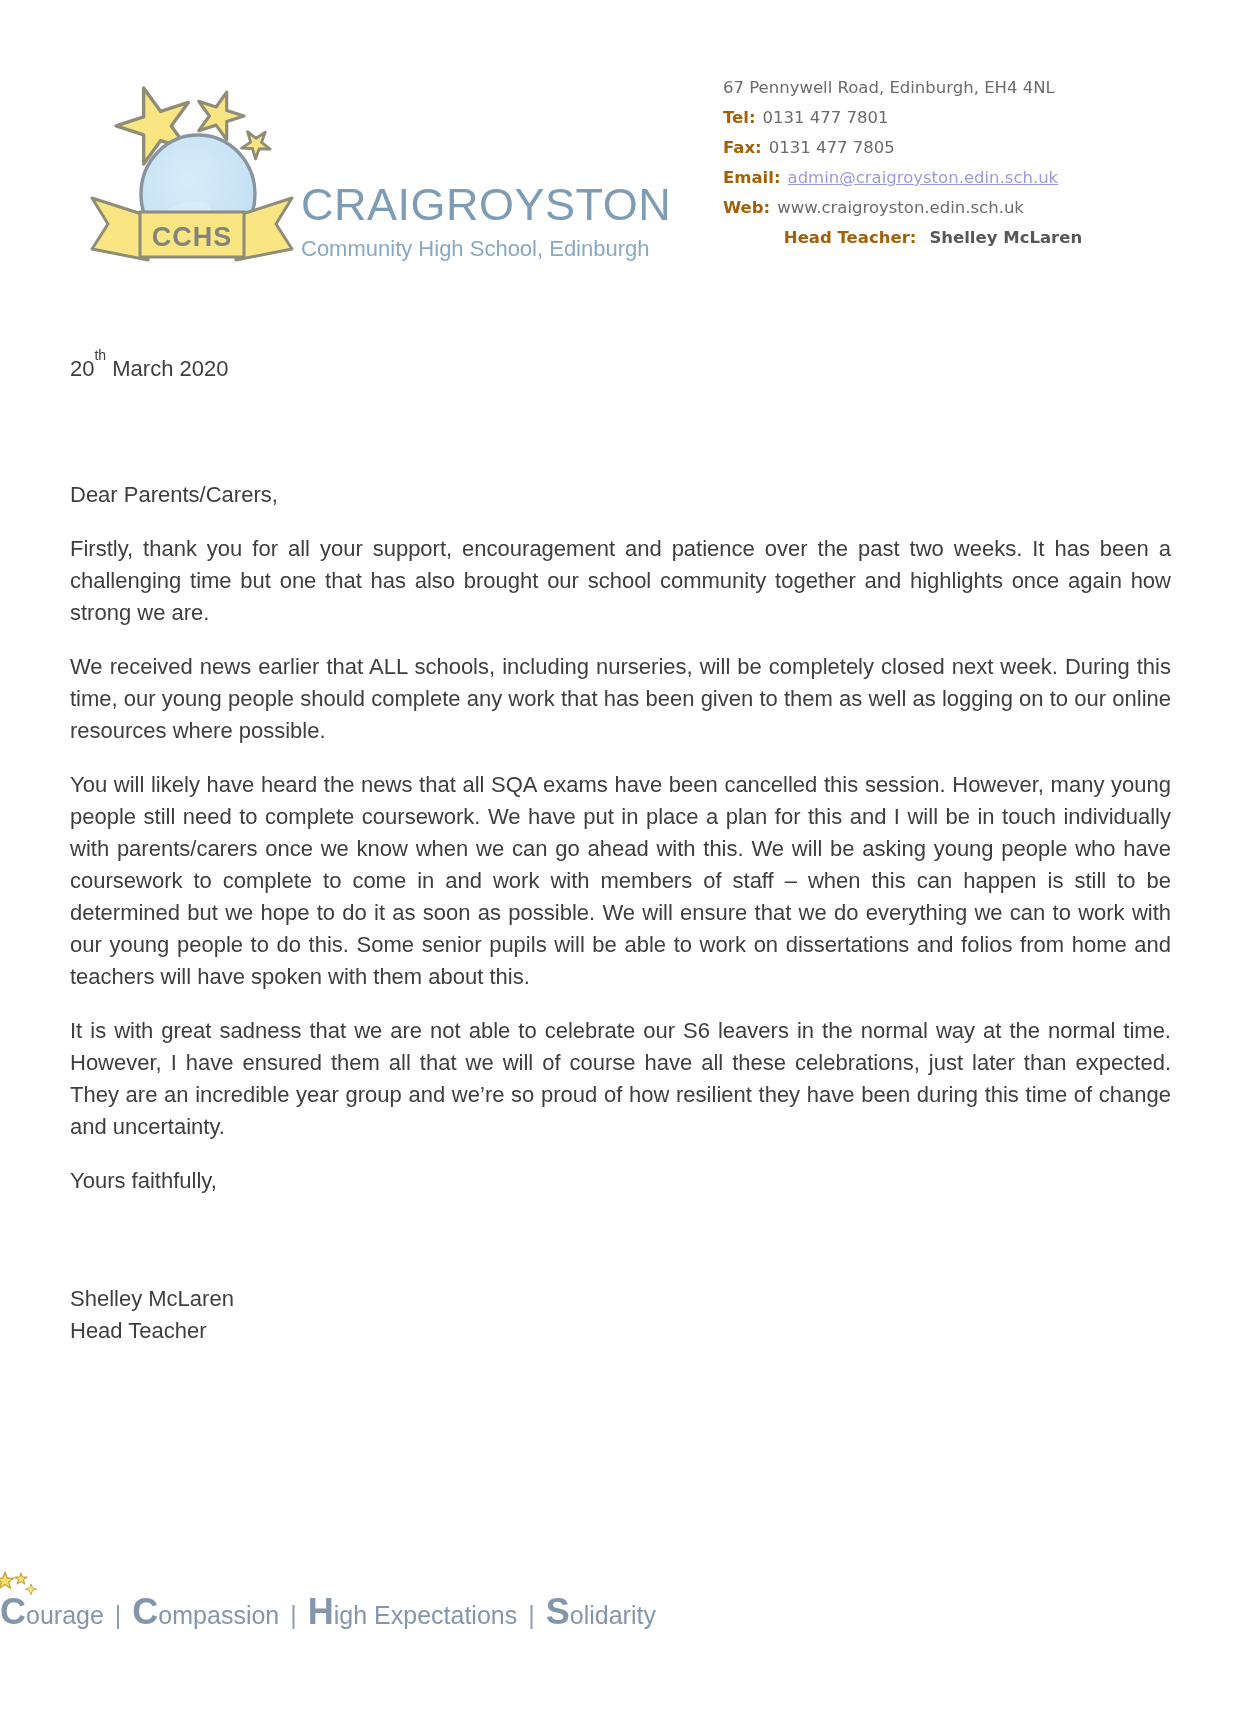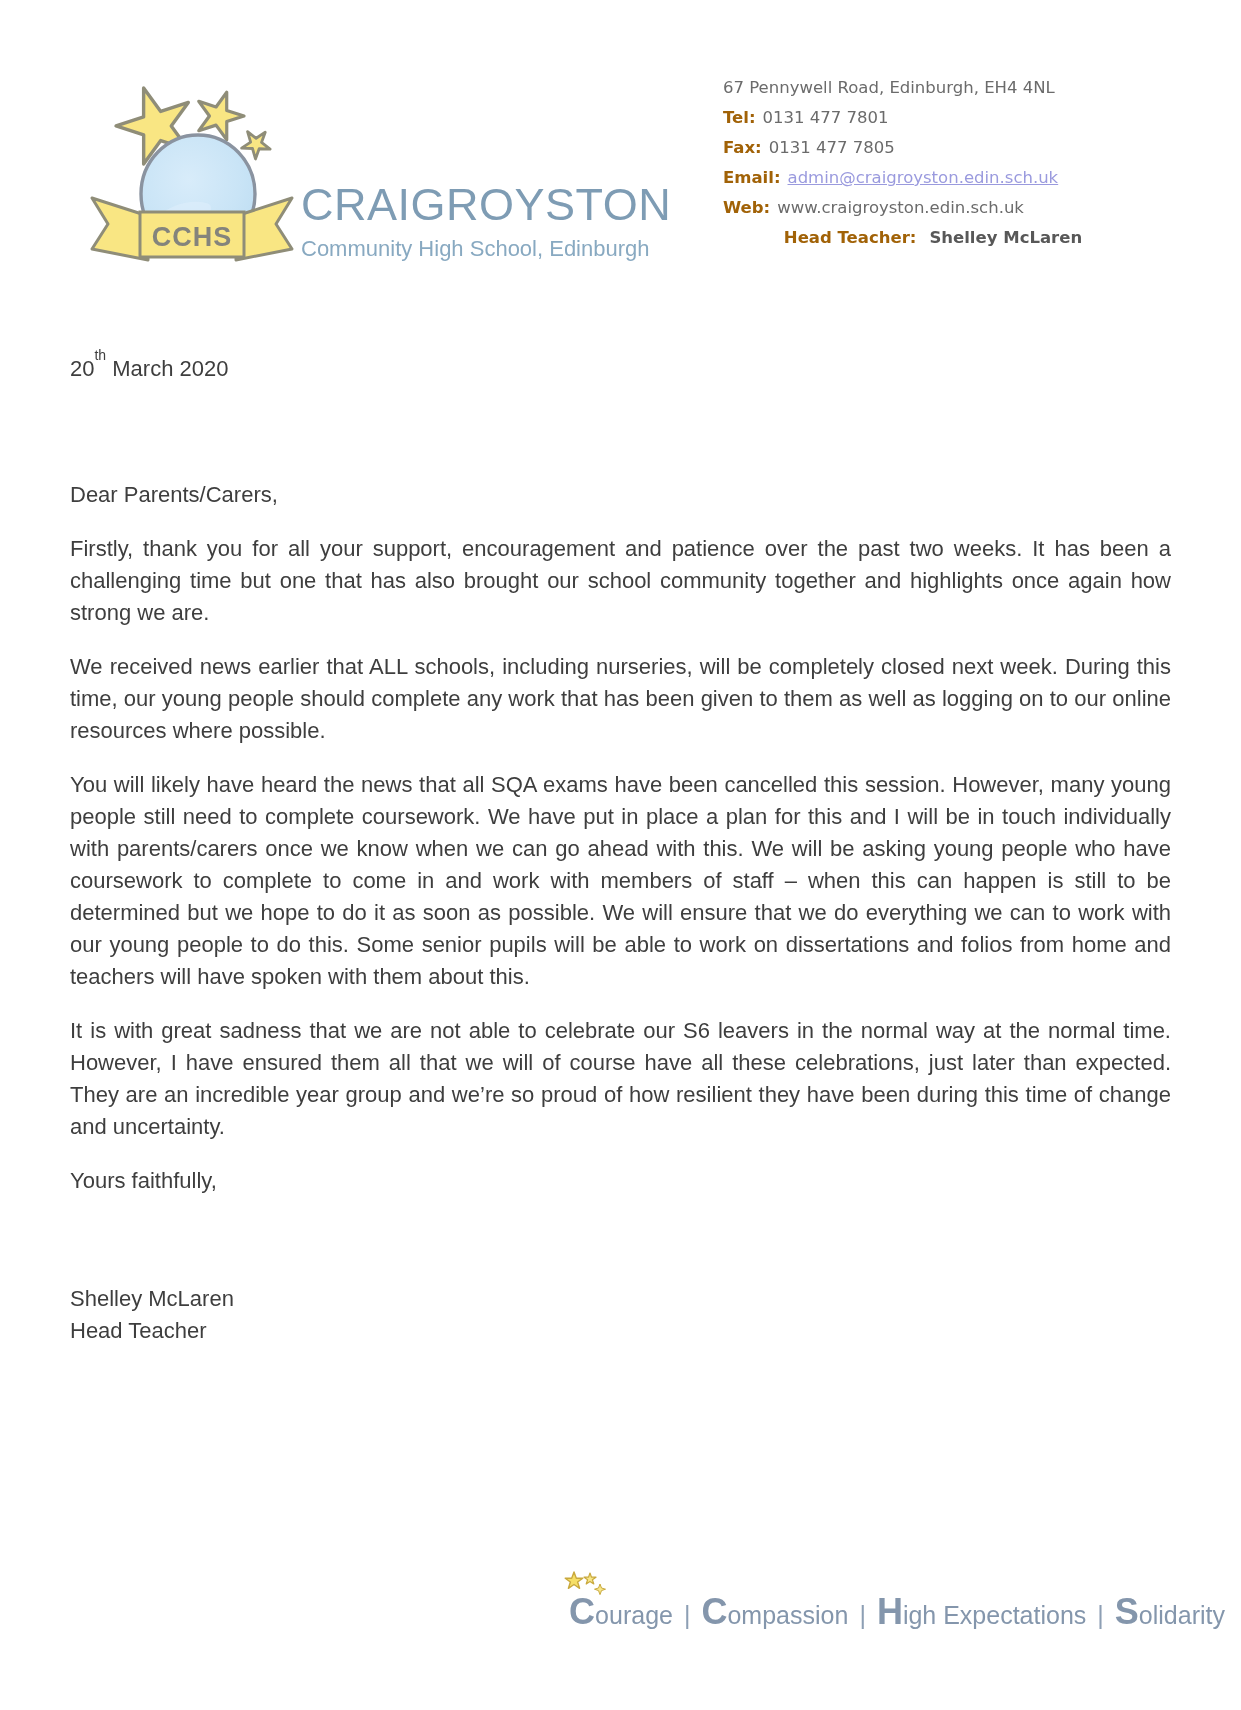--- a/index.html
+++ b/index.html
@@ -25,21 +25,21 @@
           font-size:22px;line-height:32px;color:#3e3e3e;}
   .date-line{margin-bottom:94px;}
   .date-line sup{font-size:14px;position:relative;top:-8px;}
   .para{margin:22px 0 0 0;text-align:justify;}
   .para.left{text-align:left;}
   .body-link{color:#2525d2;text-decoration:underline;}
   .closing{margin-top:22px;}
   .signature{margin-top:86px;}
 
   
-  .footer{position:absolute;left:0;right:16px;top:1592px;text-align:right;}
+  .footer{position:absolute;left:0;right:0;top:1592px;text-align:left;}
   .motto{display:inline-block;position:relative;color:#8496ac;font-size:25px;line-height:40px;}
   .motto .initial{font-size:36px;font-weight:bold;}
   .motto .sep{margin:0 11px;color:#8d9fb4;}
   .footer-stars{position:absolute;left:-6px;top:-21px;}
 </style>
 </head>
 <body>
 
 <div class="page">
 

